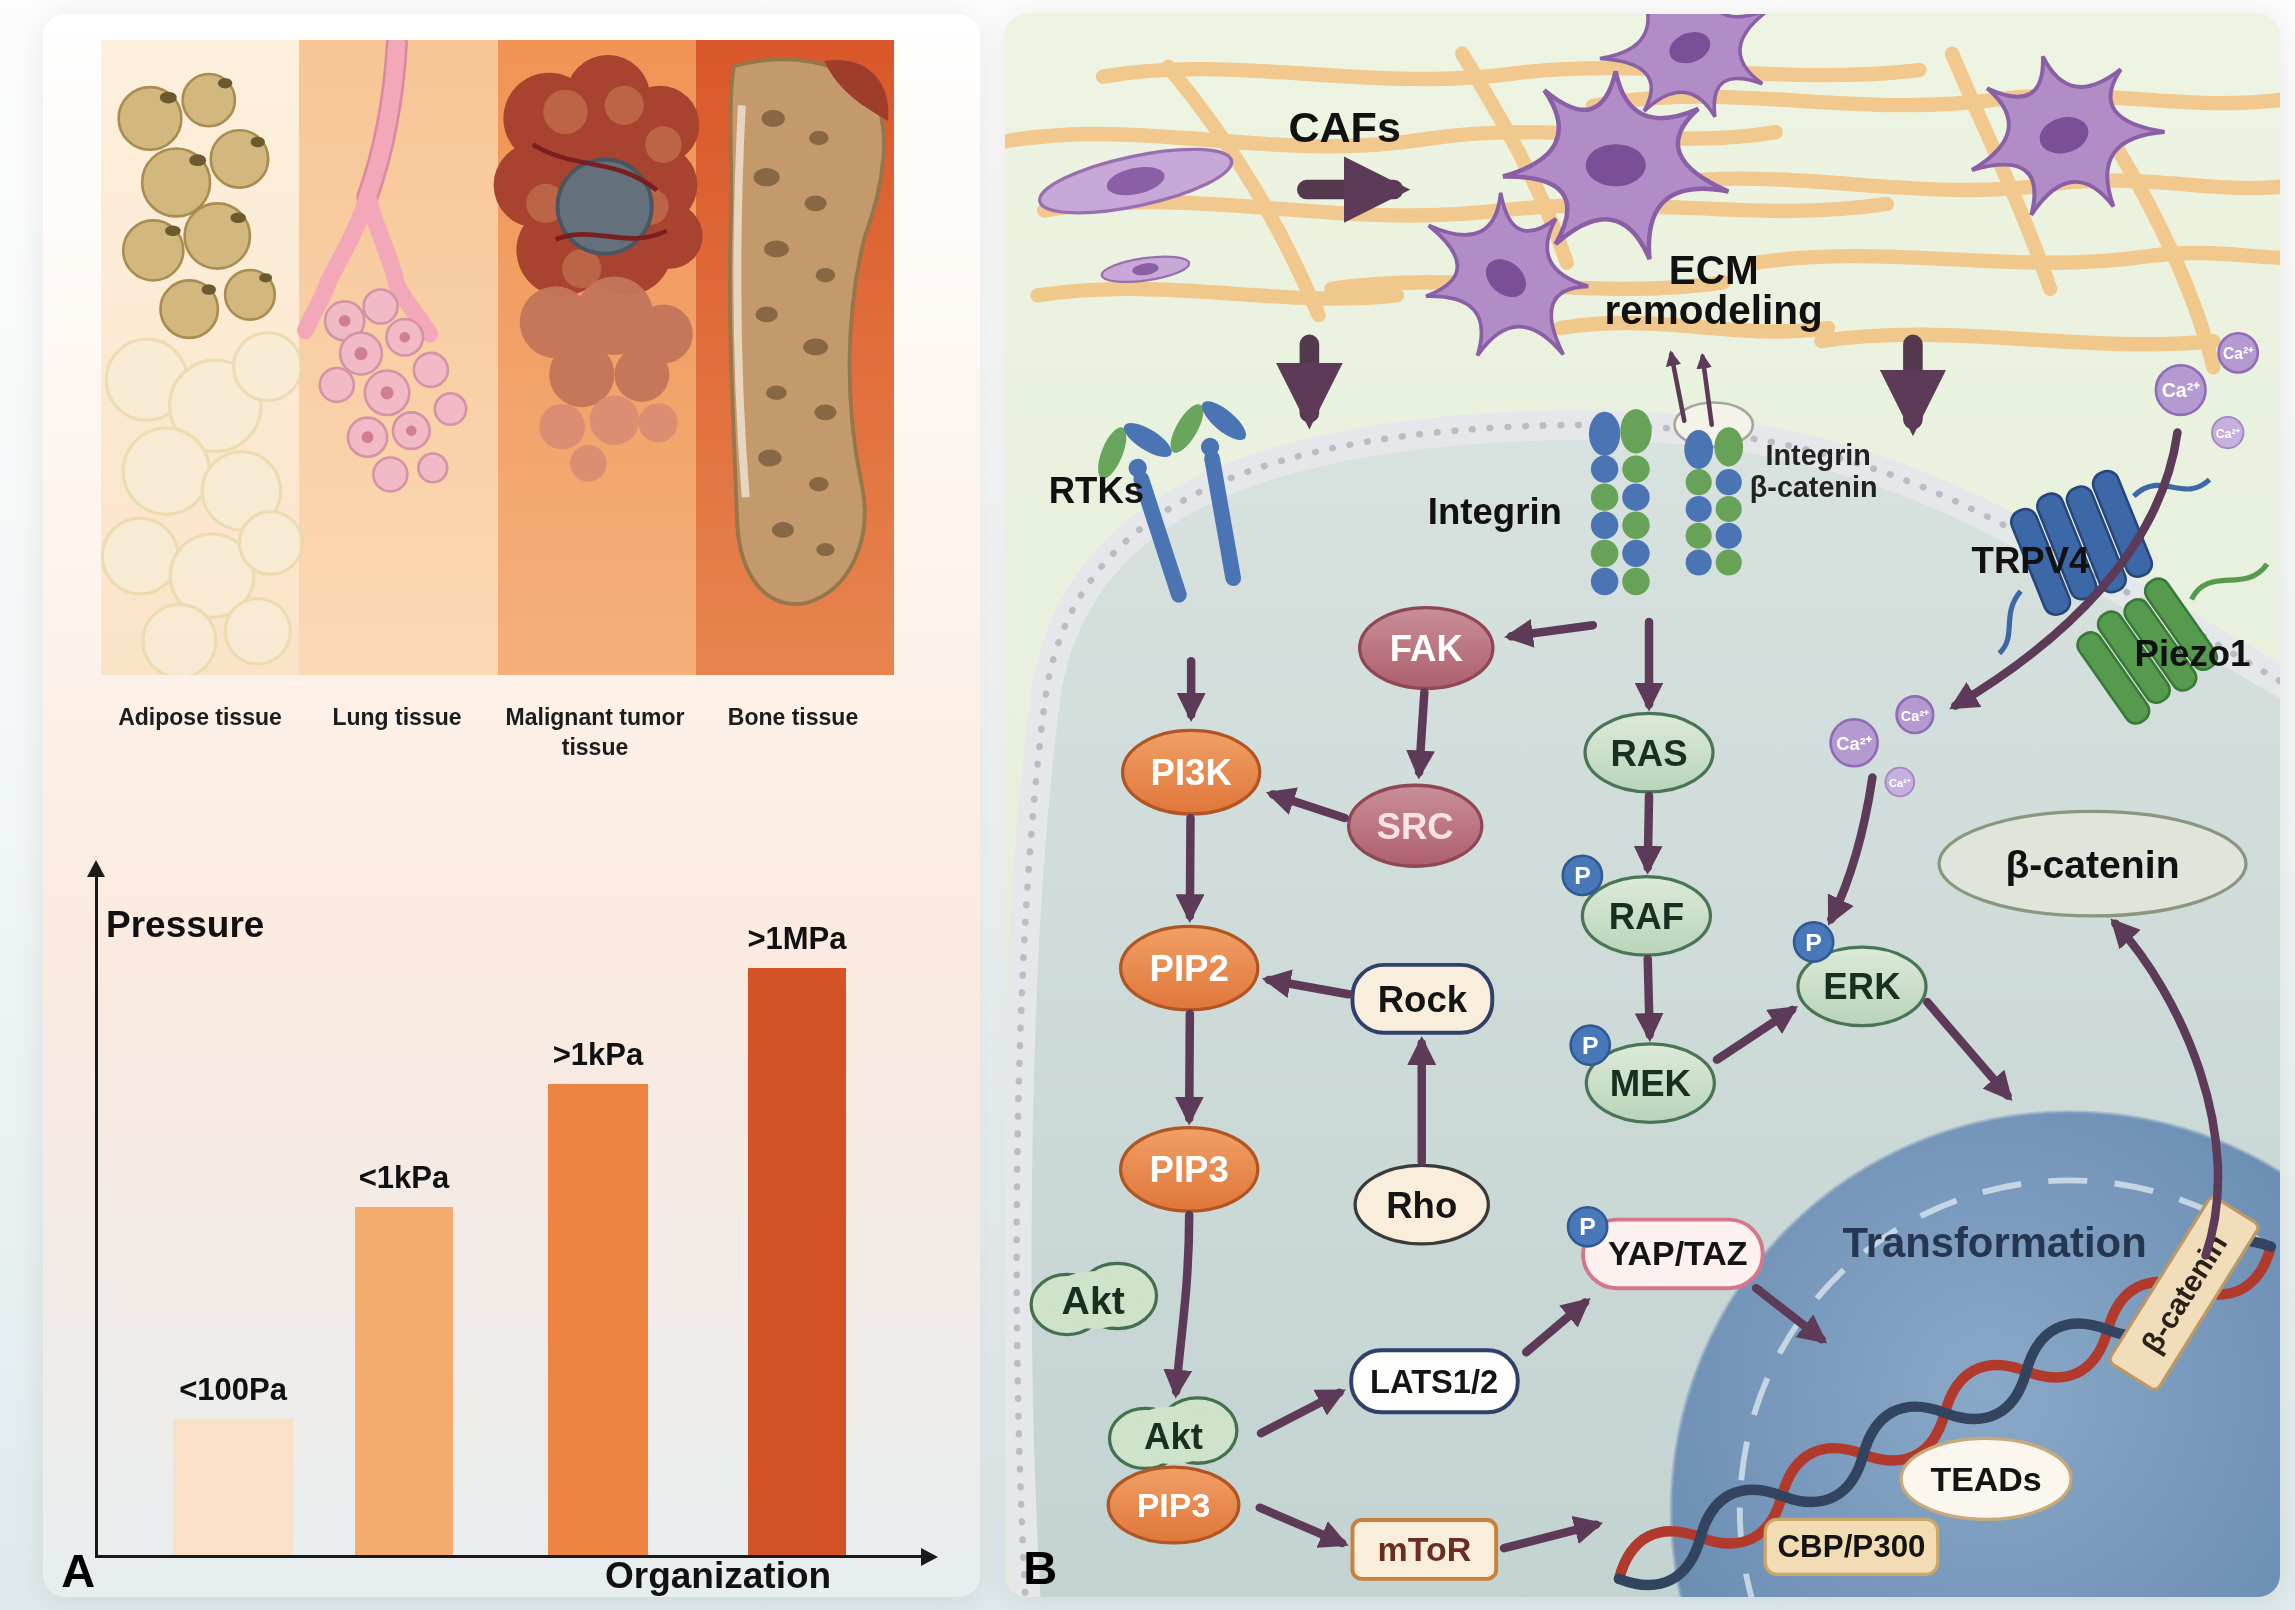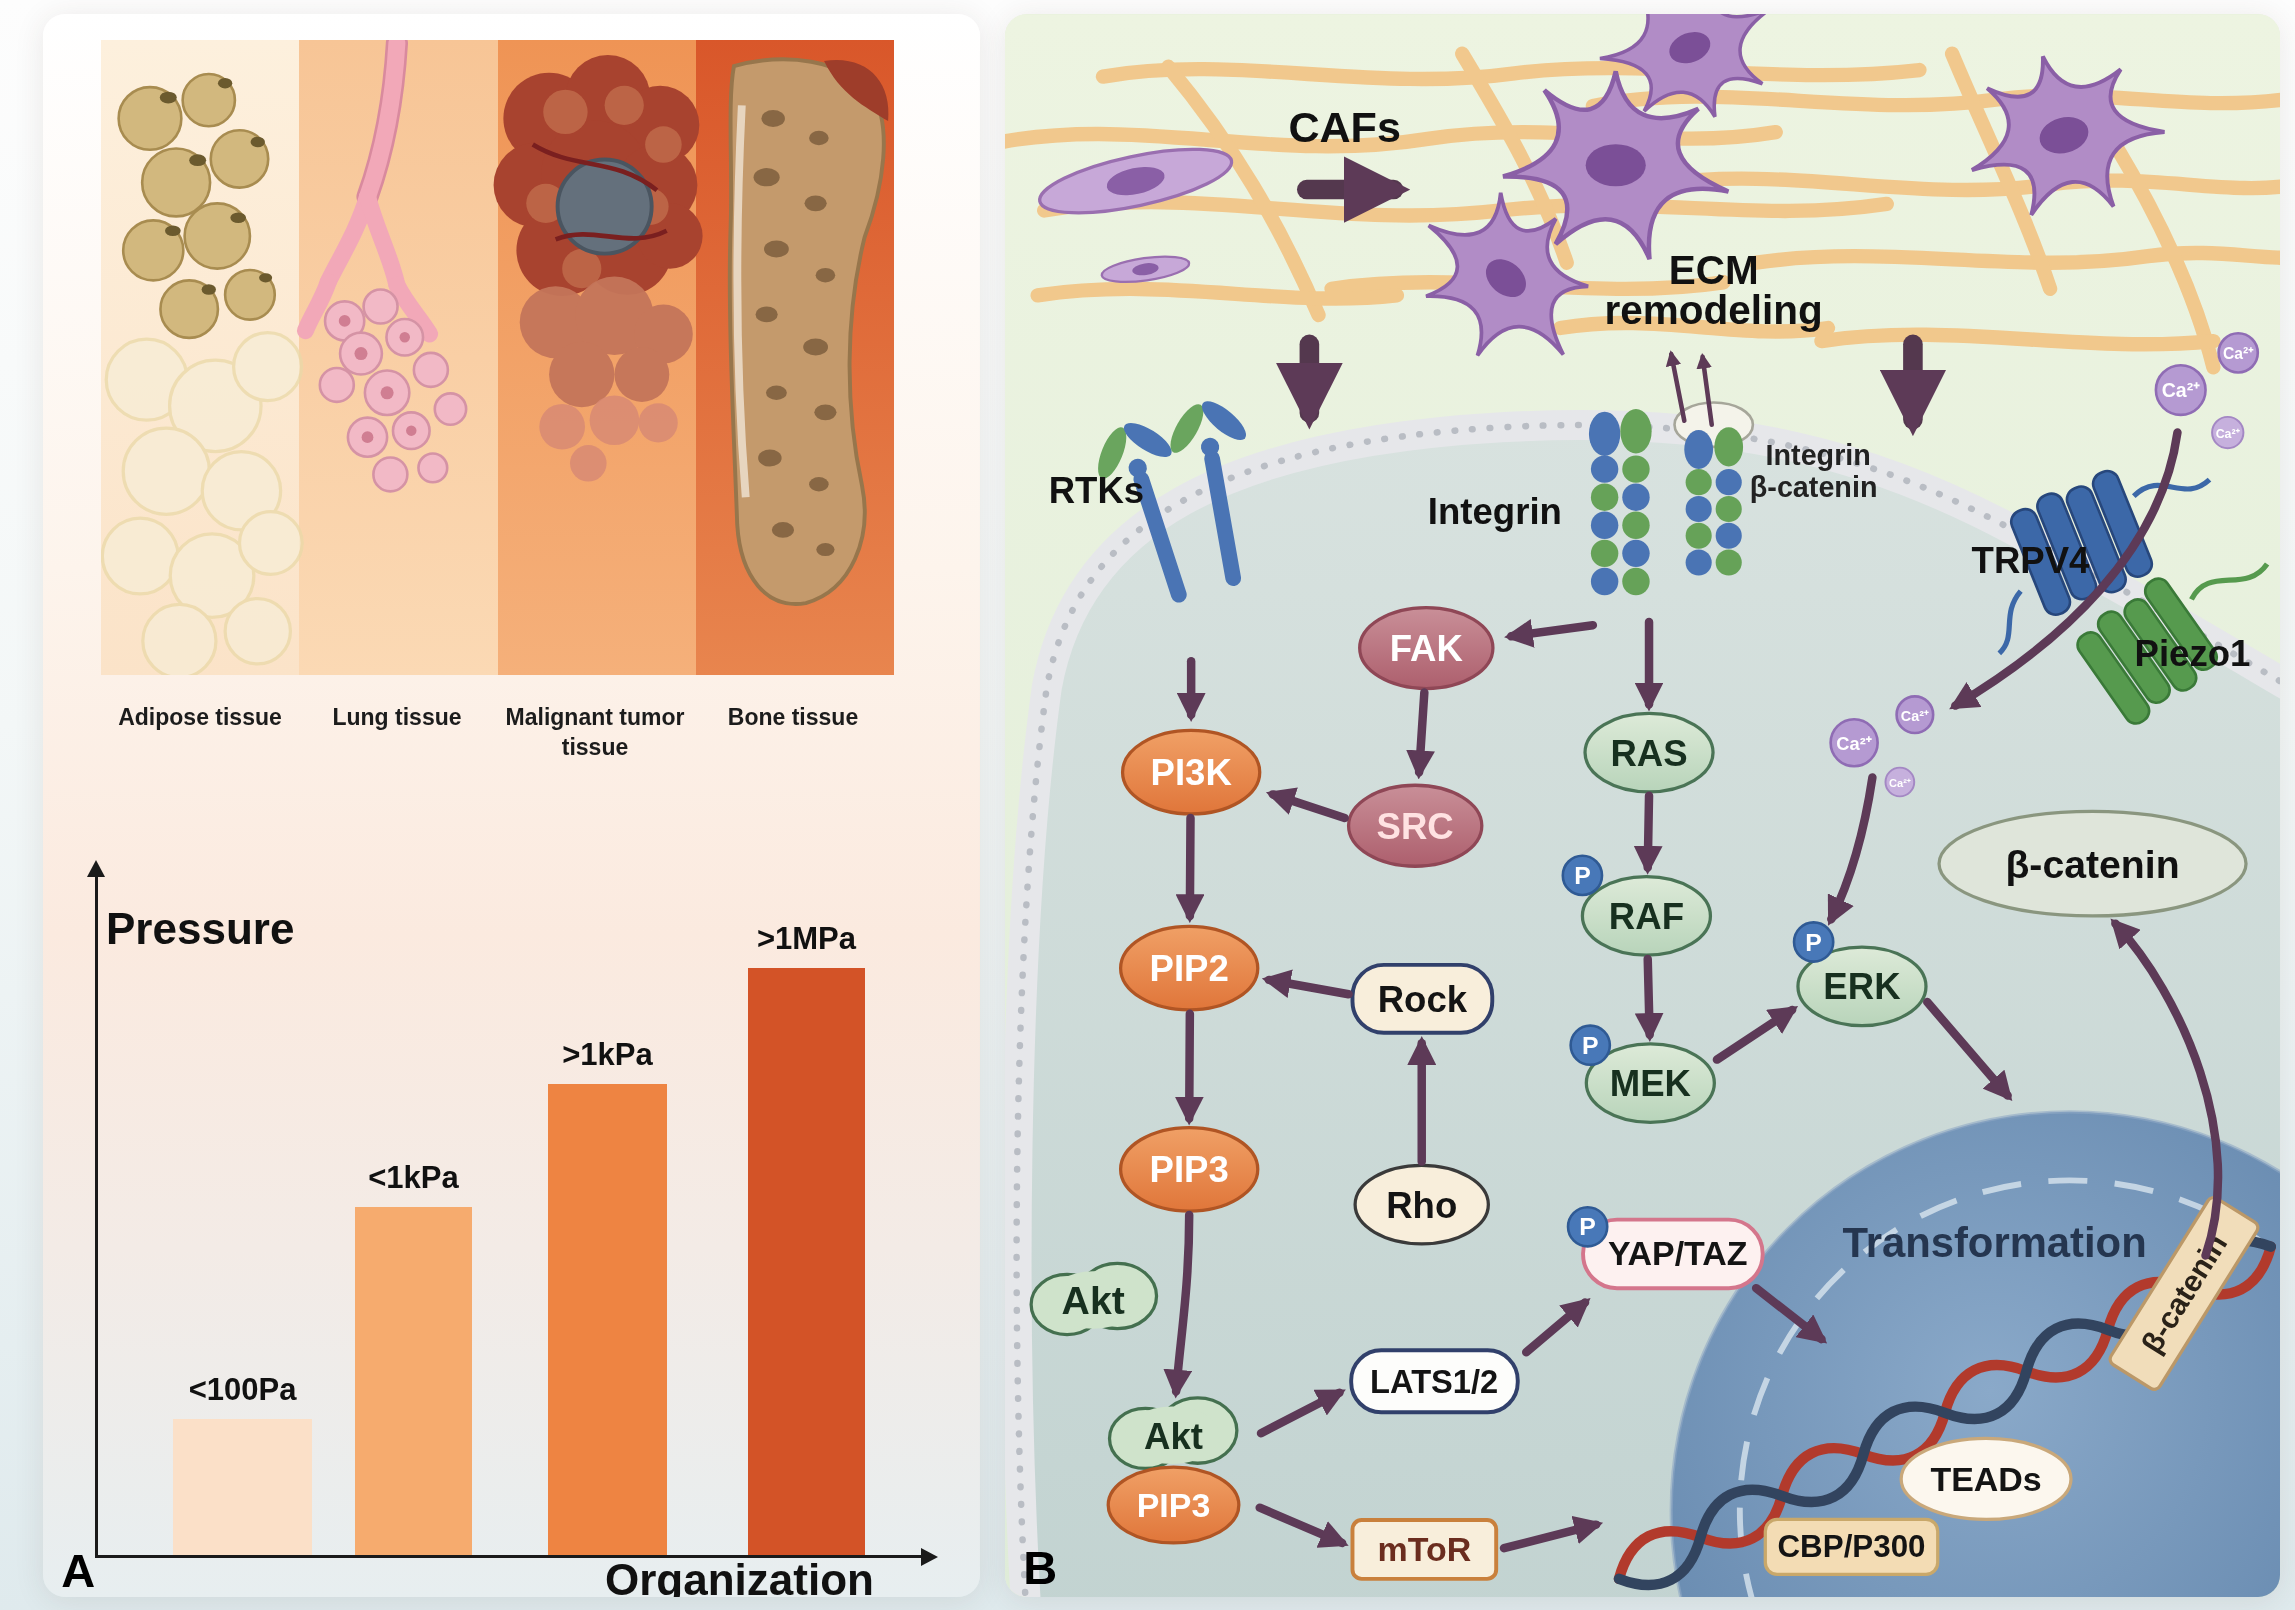--- a/index.html
+++ b/index.html
@@ -18,24 +18,24 @@
   .strip1{background:linear-gradient(180deg,#fdf0dd,#fbe3c8);}
   .strip2{background:linear-gradient(180deg,#f7c596,#fbd9b4);}
   .strip3{background:linear-gradient(180deg,#ef9455,#f5b07a);}
   .strip4{background:linear-gradient(180deg,#d9572a,#e8854e);}
   .tissue-label{top:689px;width:198px;text-align:center;font-size:23px;font-weight:bold;line-height:1.28;color:#1c1c1c;}
   .chart{left:52px;top:861px;width:827px;height:683px;}
   .yaxis{left:0;top:0;width:3.3px;height:683px;background:#1a1a1a;}
   .xaxis{left:0;bottom:0;height:3.3px;width:827px;background:#1a1a1a;}
   .yarrow{left:-7.8px;top:-15.7px;width:0;height:0;border-left:9.8px solid transparent;border-right:9.8px solid transparent;border-bottom:17px solid #1a1a1a;}
   .xarrow{right:-15.7px;bottom:-7.8px;width:0;height:0;border-top:9.8px solid transparent;border-bottom:9.8px solid transparent;border-left:17px solid #1a1a1a;}
-  .bar{position:absolute;bottom:3.3px;padding-left:19px;}
+  .bar{position:absolute;bottom:3.3px;}
   .bar .blabel{position:absolute;bottom:calc(100% + 10.5px);left:50%;transform:translateX(-50%);
     white-space:nowrap;font-size:31px;font-weight:bold;color:#111;}
-  .axis-title{font-size:44px;font-weight:bold;color:#111;}
+  .axis-title{font-size:37px;font-weight:bold;color:#111;}
   .panel-letter{font-size:47px;font-weight:bold;color:#000;}
   svg text{font-family:"Liberation Sans",sans-serif;}
   .tBig{font-size:62px;font-weight:bold;fill:#111;}
   .tMed{font-size:56px;font-weight:bold;fill:#111;}
   .tSmall{font-size:44px;font-weight:bold;fill:#222;}
   .tNodeW{font-size:56px;font-weight:bold;fill:#ffffff;}
   .tNodeG{font-size:56px;font-weight:bold;fill:#17301f;}
   .tNodeK{font-size:56px;font-weight:bold;fill:#141414;}
   .arrow{stroke:#5d3a57;stroke-width:13;fill:none;stroke-linecap:round;}
   .arrowThick{stroke:#54384e;stroke-width:30;fill:none;stroke-linecap:round;}

